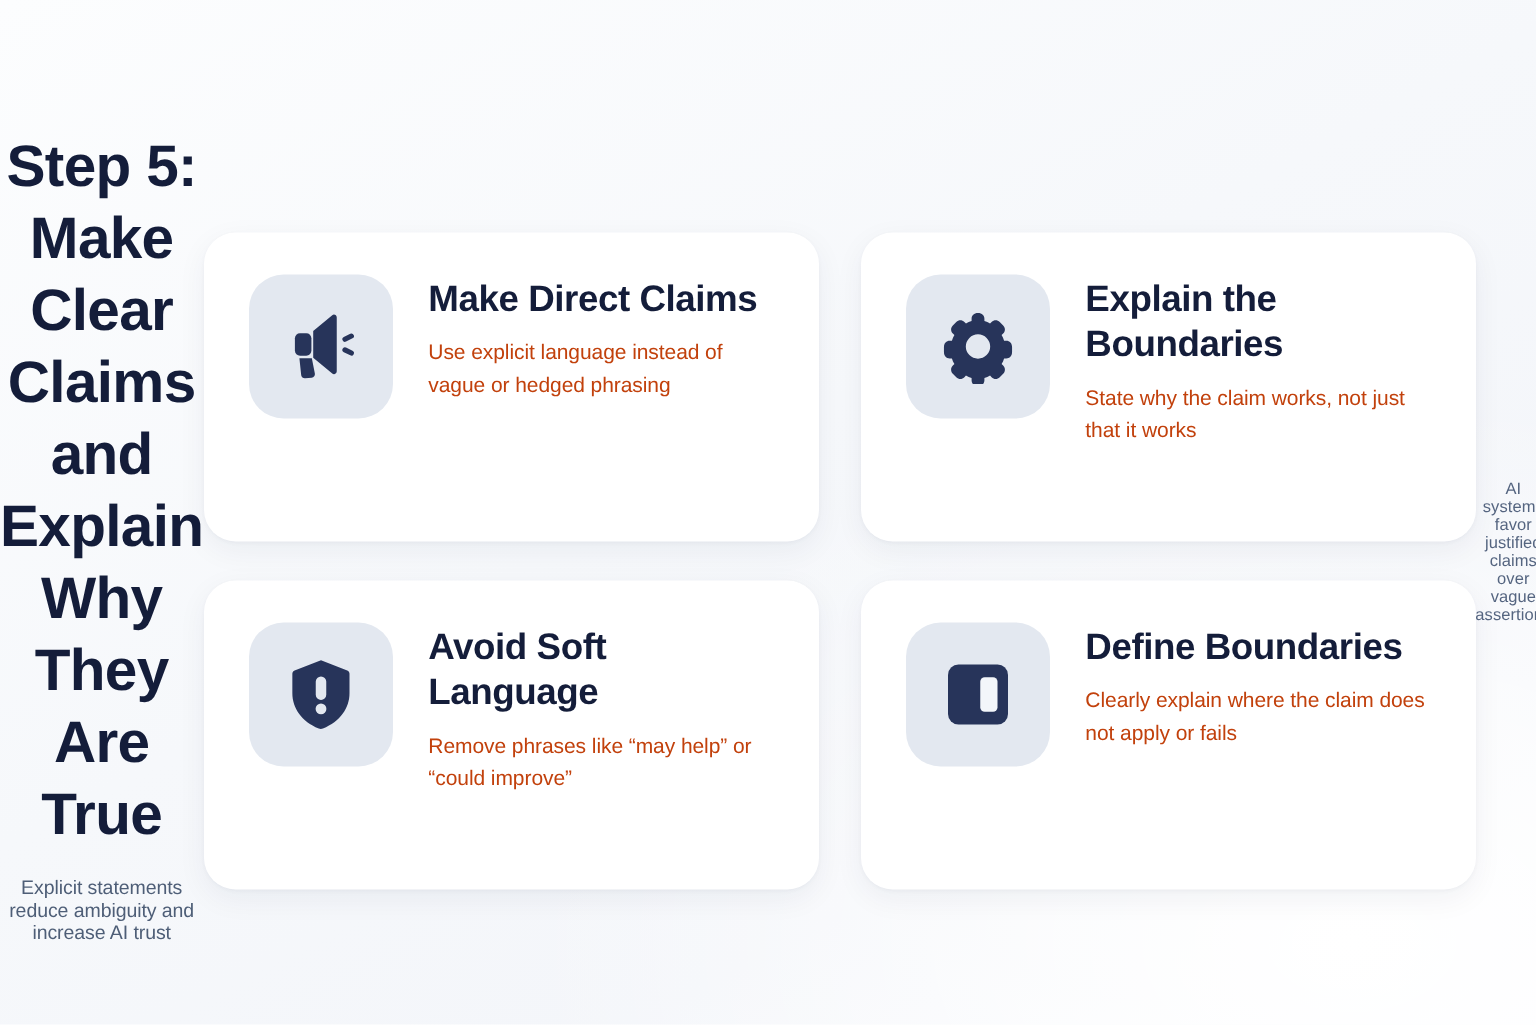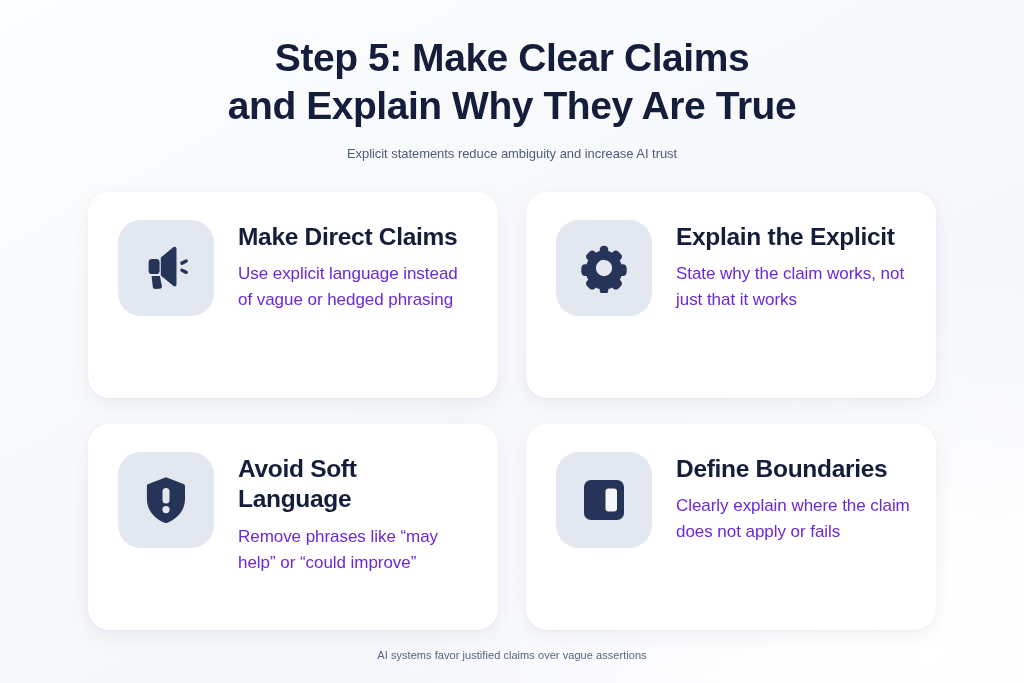--- a/index.html
+++ b/index.html
@@ -11,21 +11,21 @@
   }
   body {
     background:
       radial-gradient(ellipse 900px 600px at 88% 92%, #ffffff 0%, rgba(255,255,255,0) 62%),
       linear-gradient(152deg, #fcfdfe 0%, #f6f8fb 46%, #f4f6fa 74%, #fbfcfe 100%);
     position:relative;
   }
 
   .infographic {
     width:1024px; height:683px;
-    display:flex; flex-direction:column;
+    display:flex; flex-direction:row;
     align-items:center;
     padding:34px 0 0 0;
     position:relative;
   }
 
   
   .header { width:100%; text-align:center; }
   .title {
     font-size:39px;
     font-weight:700;
@@ -75,23 +75,23 @@
   .card-body { flex:1 1 auto; min-width:0; padding-top:2px; }
   .card-title {
     font-size:24.5px;
     font-weight:700;
     line-height:1.24;
     color:#141d3a;
     letter-spacing:-0.3px;
   }
   .card-desc {
     margin-top:9px;
-    font-size:17px;
+    font-size:14px;
     line-height:1.53;
-    color:#6d28d9;
+    color:#c2410c;
     letter-spacing:-0.05px;
   }
 
   
   .footer {
     margin-top:19px;
     font-size:11px;
     color:#55658010;
     color:#556580;
     letter-spacing:0.05px;
@@ -135,21 +135,21 @@
 
     <div class="card">
       <div class="icon-tile">
         <span>
           <svg width="50" height="50" viewBox="0 0 48 48" aria-hidden="true">
             <path fill="#27345a" fill-rule="evenodd" d="M24 2.6c-2.6 0-4.1 1.6-4.1 3.7v1.4c-1.3.4-2.5.9-3.6 1.6l-1-1c-1.5-1.5-3.7-1.5-5.2 0l-2.2 2.2c-1.5 1.5-1.5 3.7 0 5.2l1 1c-.7 1.1-1.2 2.3-1.6 3.6H5.9c-2.1 0-3.7 1.5-3.7 4.1v3.1c0 2.6 1.6 4.1 3.7 4.1h1.4c.4 1.3.9 2.5 1.6 3.6l-1 1c-1.5 1.5-1.5 3.7 0 5.2l2.2 2.2c1.5 1.5 3.7 1.5 5.2 0l1-1c1.1.7 2.3 1.2 3.6 1.6v1.4c0 2.1 1.5 3.7 4.1 3.7h0c2.6 0 4.1-1.6 4.1-3.7v-1.4c1.3-.4 2.5-.9 3.6-1.6l1 1c1.5 1.5 3.7 1.5 5.2 0l2.2-2.2c1.5-1.5 1.5-3.7 0-5.2l-1-1c.7-1.1 1.2-2.3 1.6-3.6h1.4c2.1 0 3.7-1.5 3.7-4.1v-3.1c0-2.6-1.6-4.1-3.7-4.1h-1.4c-.4-1.3-.9-2.5-1.6-3.6l1-1c1.5-1.5 1.5-3.7 0-5.2l-2.2-2.2c-1.5-1.5-3.7-1.5-5.2 0l-1 1c-1.1-.7-2.3-1.2-3.6-1.6V6.3c0-2.1-1.5-3.7-4.1-3.7zM24 16.2a7.8 7.8 0 100 15.6 7.8 7.8 0 000-15.6z"></path>
           </svg>
         </span>
       </div>
       <div class="card-body">
-        <div class="card-title">Explain the Explicit</div>
+        <div class="card-title">Explain the Boundaries</div>
         <div class="card-desc">State why the claim works, not just that it works</div>
       </div>
     </div>
 
     <div class="card">
       <div class="icon-tile">
         <span>
           <svg width="52" height="52" viewBox="0 0 52 52" aria-hidden="true">
             <path fill="#27345a" d="M26 3.2 8.4 10.0c-.9.3-1.5 1.2-1.5 2.2v13.0c0 9.8 6.2 18.9 17.6 23.5.9.4 1.9.4 2.8 0C38.8 44.1 45 35.0 45 25.2V12.2c0-1.0-.6-1.9-1.5-2.2L26 3.2z"></path>
             <rect x="22.5" y="14.0" width="7.0" height="15.6" rx="3.5" fill="#e3e8f0"></rect>

